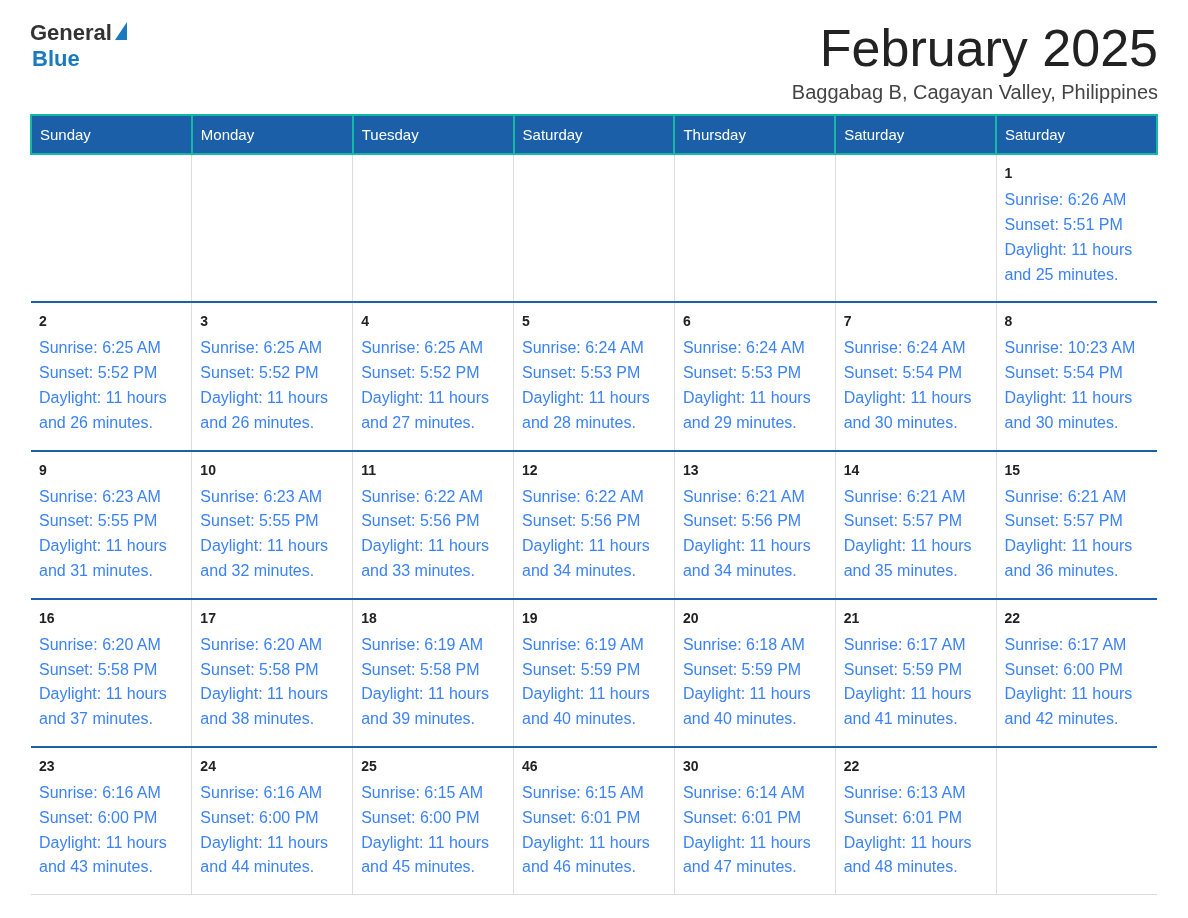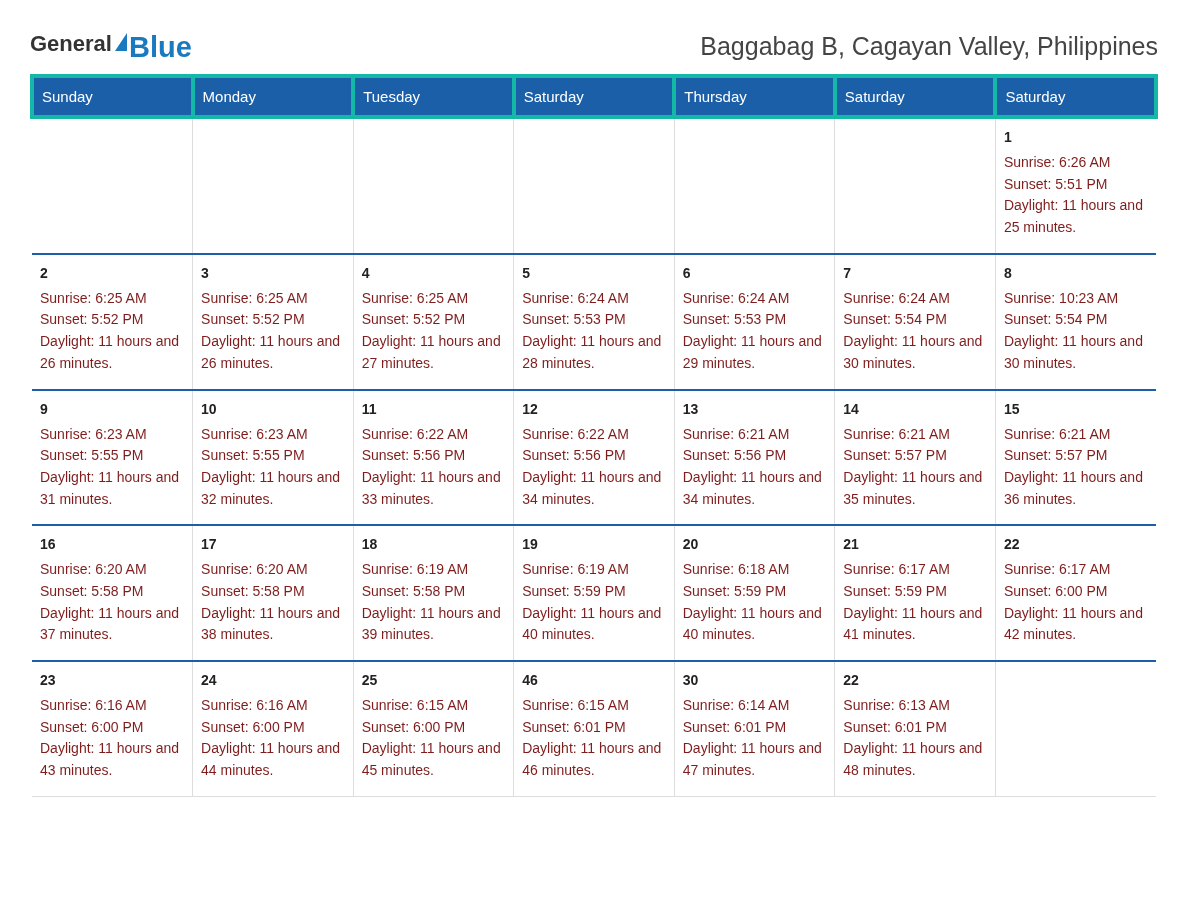--- a/index.html
+++ b/index.html
@@ -12,74 +12,73 @@
       padding: 20px 30px;
     }
     .header {
       display: flex;
       align-items: flex-start;
       justify-content: space-between;
       margin-bottom: 10px;
     }
     .logo {
       display: flex;
-      flex-direction: row;
+      flex-direction: column;
       align-items: flex-start;
-      margin-top: 11px;
     }
     .logo-general {
       font-size: 22px;
       font-weight: bold;
       color: #333;
       display: flex;
       align-items: center;
     }
     .logo-triangle {
       width: 0;
       height: 0;
       border-left: 12px solid transparent;
       border-bottom: 18px solid #1a7abf;
       margin-left: 3px;
       margin-bottom: -3px;
     }
     .logo-blue {
-      font-size: 29px;
+      font-size: 22px;
       font-weight: bold;
       color: #1a7abf;
       margin-left: 2px;
     }
     .title-block {
       text-align: right;
     }
     .page-title {
       font-size: 52px;
       font-weight: normal;
       color: #222;
       line-height: 1.1;
     }
     .subtitle {
-      font-size: 25px;
+      font-size: 20px;
       color: #444;
-      margin-top: 12px;
+      margin-top: 4px;
     }
     .calendar-table {
       width: 100%;
       border-collapse: collapse;
       margin-top: 10px;
     }
     .calendar-table thead tr {
       background-color: #1a5fa8;
     }
     .calendar-table thead th {
       color: #fff;
       padding: 10px 8px;
       font-size: 15px;
       font-weight: normal;
       text-align: left;
-      border: 4px solid #14b8a6;
+      border: 2px solid #14b8a6;
     }
     .calendar-table tbody tr {
       border-top: 2px solid #1a5fa8;
     }
     .calendar-table tbody td {
       vertical-align: top;
       padding: 8px 8px 14px 8px;
       border-right: 1px solid #ddd;
       border-bottom: 1px solid #ddd;
       font-size: 13px;
@@ -92,22 +91,22 @@
       border-right: none;
     }
     .day-number {
       font-size: 14px;
       font-weight: bold;
       color: #222;
       display: block;
       margin-bottom: 4px;
     }
     .day-info {
-      font-size: 14px;
-      color: #7f1d1d;
+      font-size: 16px;
+      color: #3b82f6;
       line-height: 1.55;
     }
     .empty-cell {
       background: #f9f9f9;
     }
     .logo-text-row {
       display: flex;
       align-items: baseline;
     }
   </style>
@@ -116,20 +115,21 @@
 
 <div class="header">
   <div class="logo">
     <div class="logo-text-row">
       <span class="logo-general">General</span>
       <div class="logo-triangle"></div>
     </div>
     <span class="logo-blue">Blue</span>
   </div>
   <div class="title-block">
+    <div class="page-title">February 2025</div>
     <div class="subtitle">Baggabag B, Cagayan Valley, Philippines</div>
   </div>
 </div>
 
 <table class="calendar-table">
   <thead>
     <tr id="header-row">
         <th>Sunday</th>
         <th>Monday</th>
         <th>Tuesday</th>

